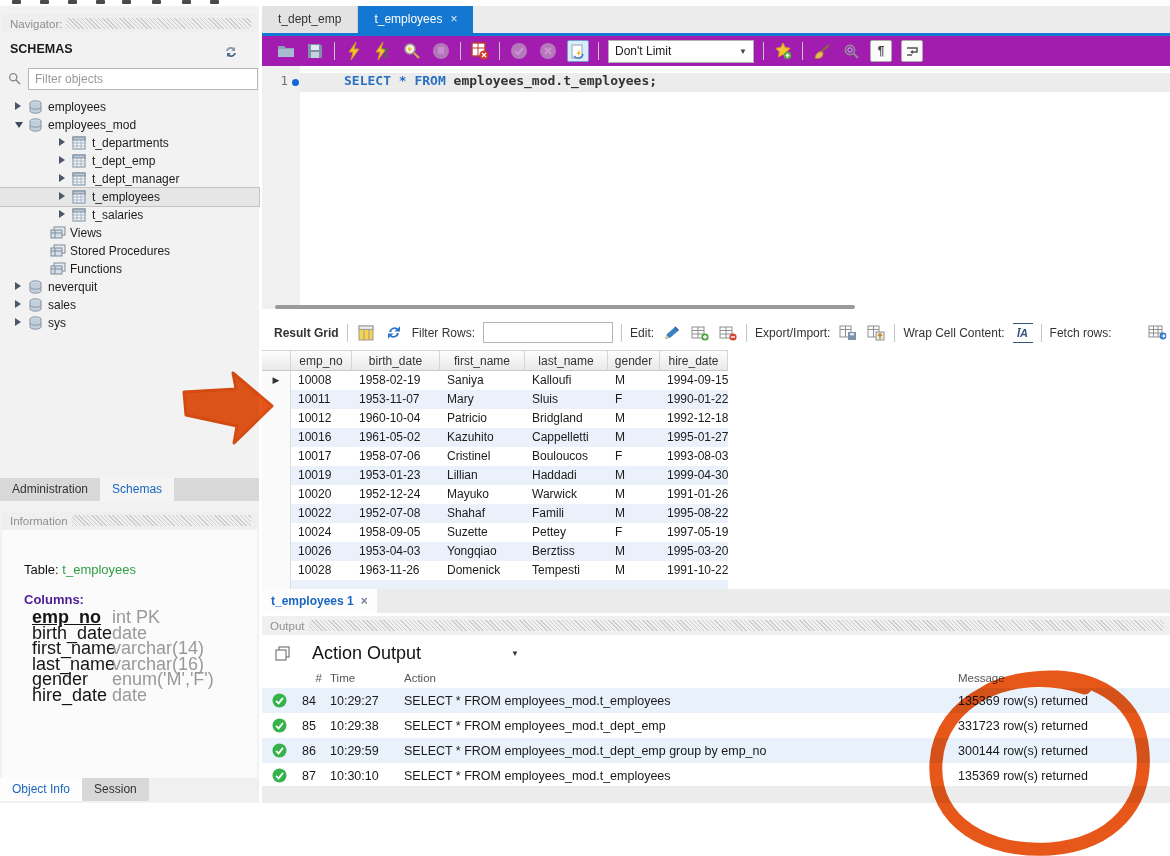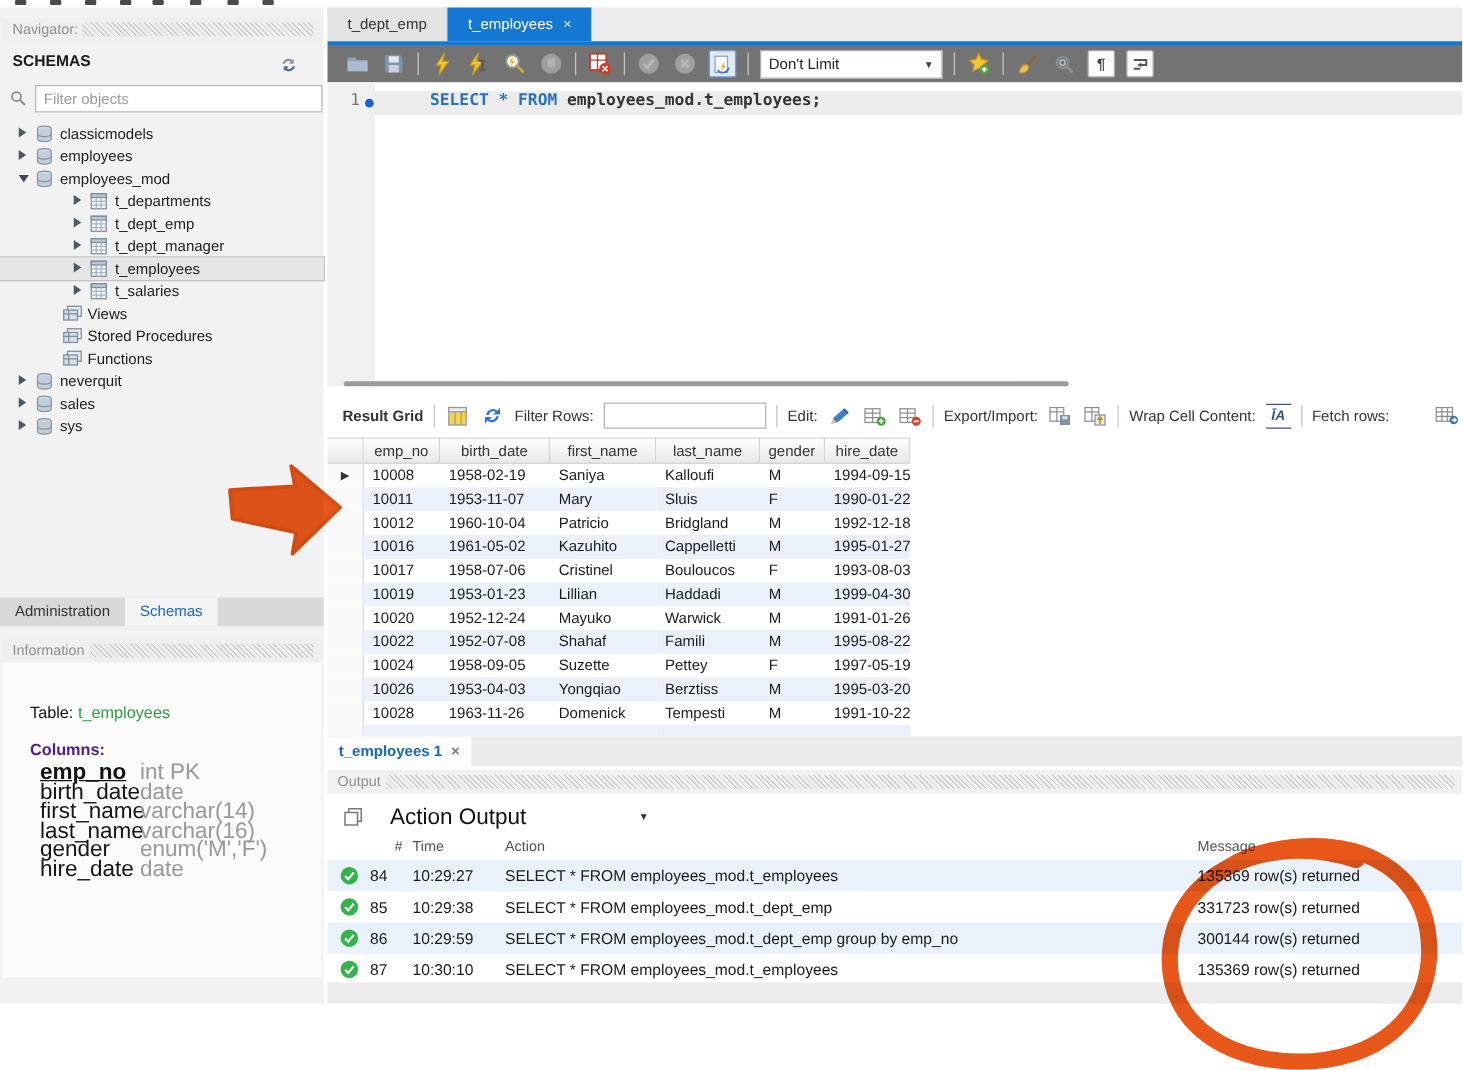--- a/index.html
+++ b/index.html
@@ -47,21 +47,21 @@
   #side-bottom-tabs{top:772px;background:#f0f0f0;}
   #side-bottom-tabs .side-tab{background:#d8d8d8;}
   #side-bottom-tabs .side-tab.sel{background:#fdfdfd;color:#1a66c0;}
   
   #main{position:absolute;left:262px;top:6px;width:908px;height:797px;background:#fff;}
   #tabbar{position:absolute;left:0;top:0;width:908px;height:27px;background:#ececec;display:flex;}
   .ed-tab{padding:0 16px;line-height:27px;font-size:12px;color:#333;background:#e3e3e3;border-right:1px solid #cfcfcf;cursor:pointer;}
   .ed-tab.active{background:#1478d2;color:#fff;display:flex;align-items:center;gap:8px;border-right:none;}
   .ed-tab .x{font-size:12px;color:#dce9f7;cursor:pointer;}
   #tab-underline{position:absolute;left:0;top:27px;width:908px;height:3px;background:#1478d2;}
-  #ed-toolbar{position:absolute;left:0;top:30px;width:908px;height:30px;background:#737373;
+  #ed-toolbar{position:absolute;left:0;top:30px;width:908px;height:30px;background:#a21caf;
       display:flex;align-items:center;gap:9px;padding-left:14px;box-sizing:border-box;}
   .sep{width:1px;height:18px;background:#c6c6c6;}
   .tbi{width:20px;height:20px;display:flex;align-items:center;justify-content:center;cursor:pointer;}
   .tbi.boxed{border:1px solid #6d9fd4;background:#ddeafa;border-radius:2px;}
   .tbi.dim{opacity:.55;}
   #limit-combo{width:132px;height:21px;background:#fff;border:1px solid #b0b0b0;display:flex;align-items:center;
       justify-content:space-between;padding:0 6px;font-size:12px;color:#222;cursor:pointer;}
   #limit-combo .dn{font-size:8px;color:#444;}
   
   #editor{position:absolute;left:0;top:60px;width:908px;height:243px;background:#fff;}
@@ -106,21 +106,21 @@
   #action-combo{display:flex;align-items:center;gap:90px;margin-left:10px;cursor:pointer;}
   #action-combo .v{font-size:18px;color:#111;margin-left:10px;}
   #action-combo .dn{font-size:8px;color:#333;}
   #out-table{position:absolute;left:0;top:662px;width:908px;}
   .o-hdr,.o-row{display:grid;grid-template-columns:30px 34px 74px 552px 1fr;align-items:center;padding-left:4px;}
   .o-hdr{height:20px;font-size:11.5px;color:#555;}
   .o-hdr .h-idx{text-align:right;padding-right:8px;}
   .o-hdr .h-msg{padding-left:2px;}
   .o-row{height:25px;font-size:12.5px;color:#1a1a1a;}
   .o-row.alt{background:#e9f1fb;}
-  .o-row .idx{text-align:left;padding-right:8px;}
+  .o-row .idx{text-align:center;padding-right:8px;}
   .o-row .msg{padding-left:2px;white-space:nowrap;}
   #bottom-strip{position:absolute;left:0;top:780px;width:908px;height:17px;background:#ececec;}
   
   #annot{position:absolute;left:0;top:0;width:1170px;height:856px;pointer-events:none;mix-blend-mode:multiply;}
   svg{display:block;}
 </style>
 </head>
 <body>
 
 <div id="screen">
@@ -158,31 +158,20 @@
     <div id="schema-tree">
         <div class="tree-row">
           <span class="arr right" style="left: 15px;"></span>
           <span class="ticon" style="left: 28px;">
             <svg width="15" height="14" viewBox="0 0 15 14">
               <ellipse cx="7.5" cy="3" rx="5.5" ry="2.2" fill="#cfd8e2" stroke="#8795a5"></ellipse>
               <path d="M2 3v8c0 1.2 2.5 2.2 5.5 2.2s5.5-1 5.5-2.2V3" fill="#c3cedb" stroke="#8795a5"></path>
               <path d="M2 7c0 1.2 2.5 2.2 5.5 2.2S13 8.2 13 7" fill="none" stroke="#8795a5"></path>
             </svg>
           </span>
-          <span class="lbl" style="left: 48px;">classicmodels</span>
-        </div>
-        <div class="tree-row">
-          <span class="arr right" style="left: 15px;"></span>
-          <span class="ticon" style="left: 28px;">
-            <svg width="15" height="14" viewBox="0 0 15 14">
-              <ellipse cx="7.5" cy="3" rx="5.5" ry="2.2" fill="#cfd8e2" stroke="#8795a5"></ellipse>
-              <path d="M2 3v8c0 1.2 2.5 2.2 5.5 2.2s5.5-1 5.5-2.2V3" fill="#c3cedb" stroke="#8795a5"></path>
-              <path d="M2 7c0 1.2 2.5 2.2 5.5 2.2S13 8.2 13 7" fill="none" stroke="#8795a5"></path>
-            </svg>
-          </span>
           <span class="lbl" style="left: 48px;">employees</span>
         </div>
         <div class="tree-row">
           <span class="arr down" style="left: 15px;"></span>
           <span class="ticon" style="left: 28px;">
             <svg width="15" height="14" viewBox="0 0 15 14">
               <ellipse cx="7.5" cy="3" rx="5.5" ry="2.2" fill="#cfd8e2" stroke="#8795a5"></ellipse>
               <path d="M2 3v8c0 1.2 2.5 2.2 5.5 2.2s5.5-1 5.5-2.2V3" fill="#c3cedb" stroke="#8795a5"></path>
               <path d="M2 7c0 1.2 2.5 2.2 5.5 2.2S13 8.2 13 7" fill="none" stroke="#8795a5"></path>
             </svg>
@@ -345,20 +334,24 @@
       <div id="col-list">
           <div class="col-row"><span class="cn pk">emp_no</span><span class="ct">int PK</span></div>
           <div class="col-row"><span class="cn">birth_date</span><span class="ct">date</span></div>
           <div class="col-row"><span class="cn">first_name</span><span class="ct">varchar(14)</span></div>
           <div class="col-row"><span class="cn">last_name</span><span class="ct">varchar(16)</span></div>
           <div class="col-row"><span class="cn">gender</span><span class="ct">enum('M','F')</span></div>
           <div class="col-row"><span class="cn">hire_date</span><span class="ct">date</span></div>
         </div>
     </div>
 
+    <div id="side-bottom-tabs" class="side-tabs">
+        <div class="side-tab sel">Object Info</div>
+        <div class="side-tab">Session</div>
+      </div>
   </div>
 
   <div id="main">
     <div id="tabbar">
       <div class="ed-tab">t_dept_emp</div>
       <div class="ed-tab active">
         <span>t_employees</span>
         <span class="x">×</span>
       </div>
     </div>

